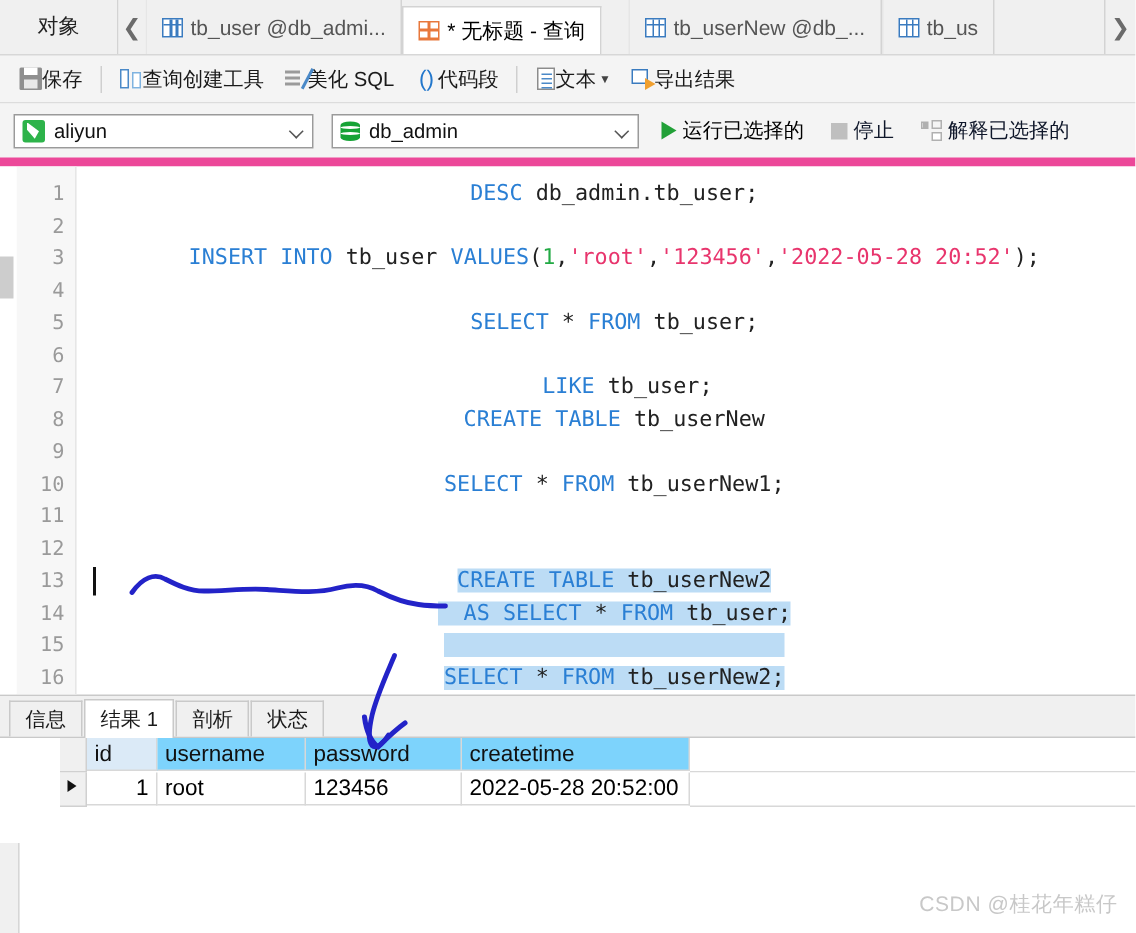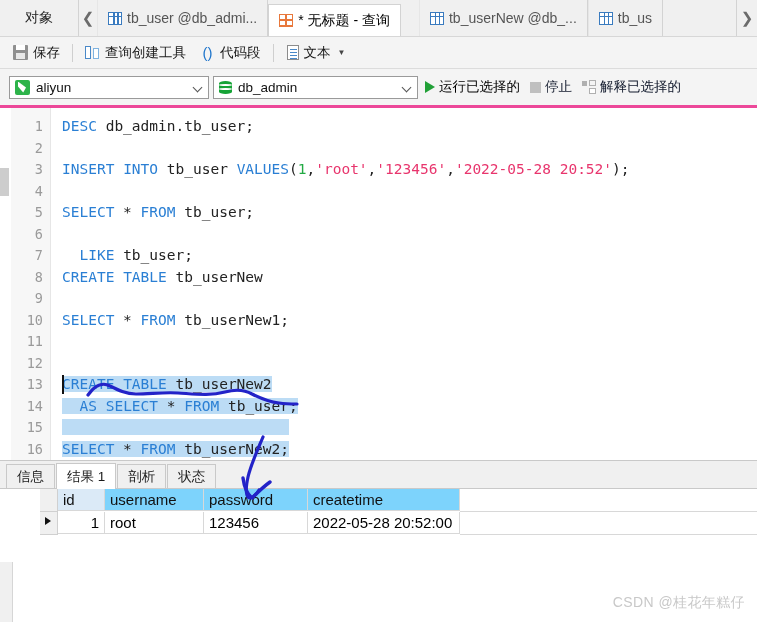--- a/index.html
+++ b/index.html
@@ -123,21 +123,20 @@
     display: flex;
     align-items: center;
     background: #f4f4f4;
     border-bottom: 1px solid #dcdcdc;
     padding-left: 6px;
     gap: 0px;
   }
   .tb-item {
     display: flex;
     align-items: center;
-    gap: 5px;
     padding: 2px 7px;
     font-size: 13.5px;
     color: #1a1a1a;
     white-space: nowrap;
   }
   .tb-sep {
     width: 1px;
     height: 18px;
     background: #cfcfcf;
     margin: 0 5px;
@@ -201,23 +200,23 @@
     content:""; position:absolute; right:-1px; bottom:0px; width:0; height:0;
     border-left:7px solid #f0a030; border-top:4px solid transparent; border-bottom:4px solid transparent;
   }
 
   
   .connbar {
     height: 36px;
     display: flex;
     align-items: center;
     background: #f4f4f4;
-    border-bottom: 3px solid #ec4899;
+    border-bottom: 6px solid #ec4899;
     padding-left: 9px;
-    gap: 4px;
+    gap: 12px;
   }
   .combo {
     height: 23px;
     background: #fff;
     border: 1px solid #9a9a9a;
     display: flex;
     align-items: center;
     padding: 0 4px 0 5px;
     gap: 6px;
     font-size: 13.5px;
@@ -324,20 +323,21 @@
     padding-left: 11px;
     font-family: "DejaVu Sans Mono", "Liberation Mono", monospace;
     font-size: 14.5px;
     position: relative;
     overflow: hidden;
   }
   .code .ln {
     height: 21.5px;
     line-height: 21.5px;
     white-space: pre;
+    text-align: center;
   }
   .kw { color: #2a7fd4; }
   .num { color: #22aa44; }
   .str { color: #e8356d; }
   .plain { color: #222; }
   .sel { background: #bcdcf5; }
   .caret-line {
     position:absolute; left:0; top:0; width:1.5px; height:19px; background:#111;
   }
 
@@ -475,28 +475,36 @@
   <div class="tb-item">
     <span class="ic ic-save"></span>
     <span>保存</span>
   </div>
   <div class="tb-sep"></div>
   <div class="tb-item">
     <span class="ic ic-qb"></span>
     <span>查询创建工具</span>
   </div>
   <div class="tb-item">
+    <span class="ic ic-beaut"></span>
+    <span>美化 SQL</span>
+  </div>
+  <div class="tb-item">
     <span class="ic ic-code">()</span>
     <span>代码段</span>
   </div>
   <div class="tb-sep"></div>
   <div class="tb-item">
     <span class="ic ic-doc"></span>
     <span>文本</span>
     <span class="tb-caret">▼</span>
+  </div>
+  <div class="tb-item">
+    <span class="ic ic-exp"></span>
+    <span>导出结果</span>
   </div>
 </div>
 
 <div class="connbar">
   <div class="combo c1">
     <span class="ic-aliyun"></span>
     <span class="cval">aliyun</span>
     <span class="chev"></span>
   </div>
   <div class="combo c2">

